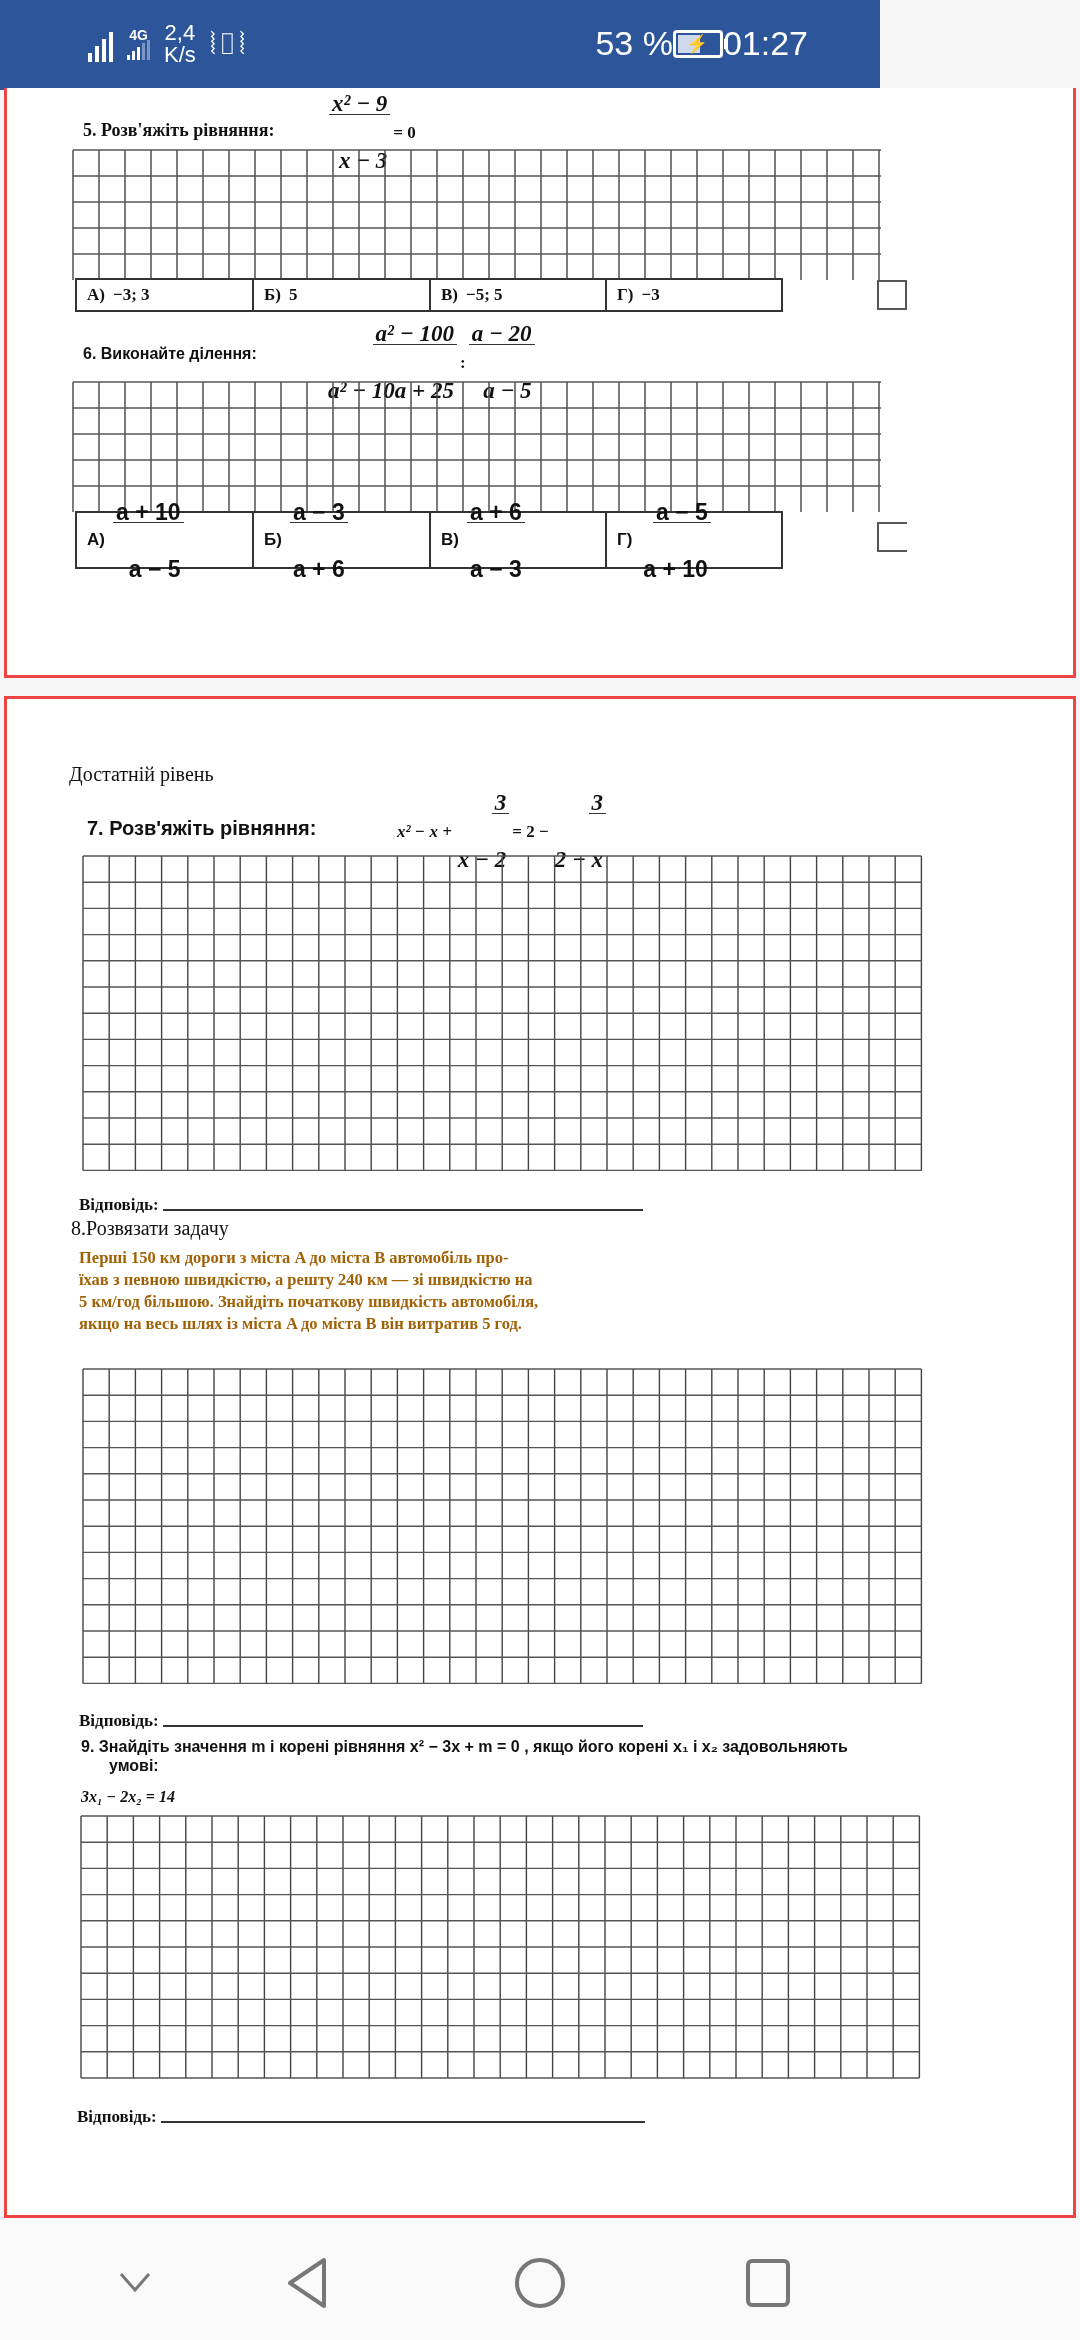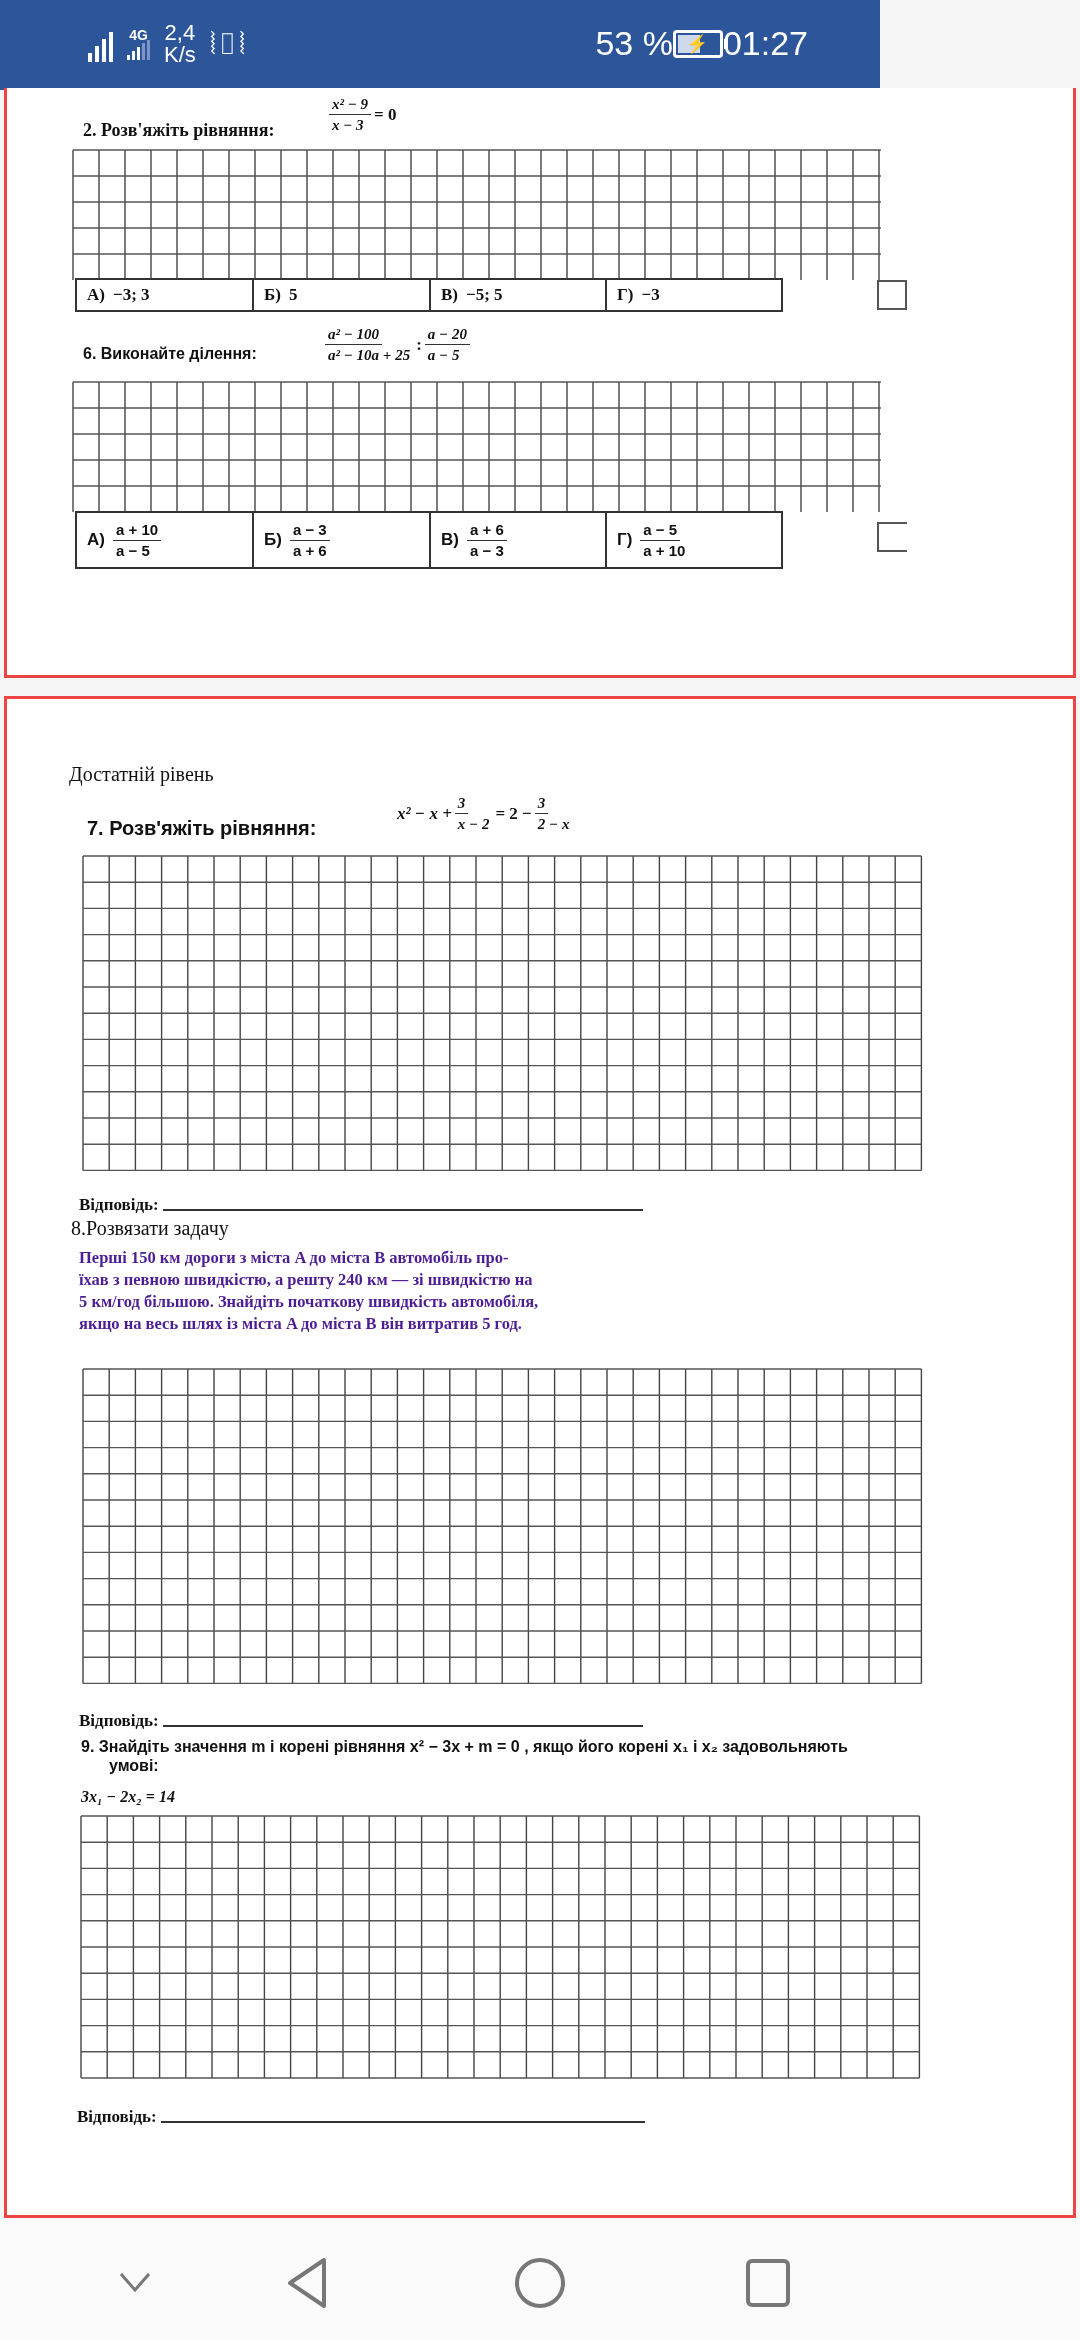--- a/index.html
+++ b/index.html
@@ -21,39 +21,39 @@
   .battery .bolt { position: relative; color: #2c5699; font-size: 18px; line-height: 18px; }
   .battery::after { content:""; position:absolute; right:-8px; top:6px; width:4px; height:10px; background:#fff; }
 
   
   .page { position: absolute; left: 4px; width: 1072px; background: #fff; border: 3px solid #ef4444; }
   .page1 { top: 88px; height: 590px; border-top: none; }
   .page2 { top: 696px; height: 1522px; }
 
   .abs { position: absolute; }
   .qtitle { font-weight: bold; font-size: 18px; }
-  .frac { display: inline-flex; flex-direction: column; align-items: flex-start; vertical-align: middle; font-weight: bold; font-size: 15px; line-height: 20px; }
+  .frac { display: inline-flex; flex-direction: column; align-items: flex-end; vertical-align: middle; font-weight: bold; font-size: 23px; line-height: 20px; gap: 36px; }
   .frac .num { border-bottom: 1.5px solid #333; padding: 0 3px; }
   .frac .den { padding: 0 3px; }
   .formula { font-weight: bold; font-size: 17px; display: flex; align-items: center; gap: 3px; font-style: italic; }
   .formula .up { font-style: normal; }
 
   .grid { position: absolute; }
   .grid svg { display: block; }
 
   .answers { position: absolute; display: flex; border: 2px solid #333; }
   .answers .cell { border-right: 2px solid #333; display: flex; align-items: center; padding-left: 10px; font-weight: bold; font-size: 17px; gap: 8px; }
   .answers .cell:last-child { border-right: none; }
   .checkbox { position: absolute; width: 30px; height: 30px; border: 2px solid #555; background: #fff; }
 
   .level { font-size: 20px; }
   .otvet { font-weight: bold; font-size: 17px; display: flex; align-items: flex-end; gap: 4px; }
   .otvet .line { display: inline-block; height: 2px; background: #333; margin-bottom: 4px; }
   .task8 { font-size: 20px; }
-  .problem { font-weight: bold; font-size: 16.5px; line-height: 22px; color: #4c1d95; width: 600px; text-align: justify; }
+  .problem { font-weight: bold; font-size: 16.5px; line-height: 22px; color: #a16207; width: 600px; text-align: justify; }
   .q9 { font-weight: bold; font-size: 16px; line-height: 19px; width: 880px; }
 
   
   .navbar { position: absolute; left: 0; top: 2218px; width: 1080px; height: 122px; background: #fafafa; }
   .nav-btn { position: absolute; top: 30px; width: 70px; height: 70px; display: flex; align-items: center; justify-content: center; }
 </style>
 </head>
 <body>
 
 <div class="statusbar">
@@ -85,21 +85,21 @@
     <div class="battery">
       <div class="fill" id="batt-fill" style="width: 22.26px;"></div>
       <span class="bolt">⚡</span>
     </div>
     <span>01:27</span>
   </div>
 </div>
 
 <div class="page page1">
 
-  <div class="abs qtitle" style="left:76px;top:32px">2.  Розв'яжіть рівняння:</div>
+  <div class="abs qtitle" style="left:76px;top:32px">5.  Розв'яжіть рівняння:</div>
   <div class="abs formula" style="left:322px;top:6px">
     <span class="frac">
         <span class="num">x² − 9</span>
         <span class="den">x − 3</span>
       </span>
     <span class="up">= 0</span>
   </div>
   <div class="grid" id="grid5" style="left:64px;top:60px">
       <svg width="810" height="134">
         <line x1="2" x2="2" y1="2" y2="132" stroke="#444" stroke-width="1.4"></line>

